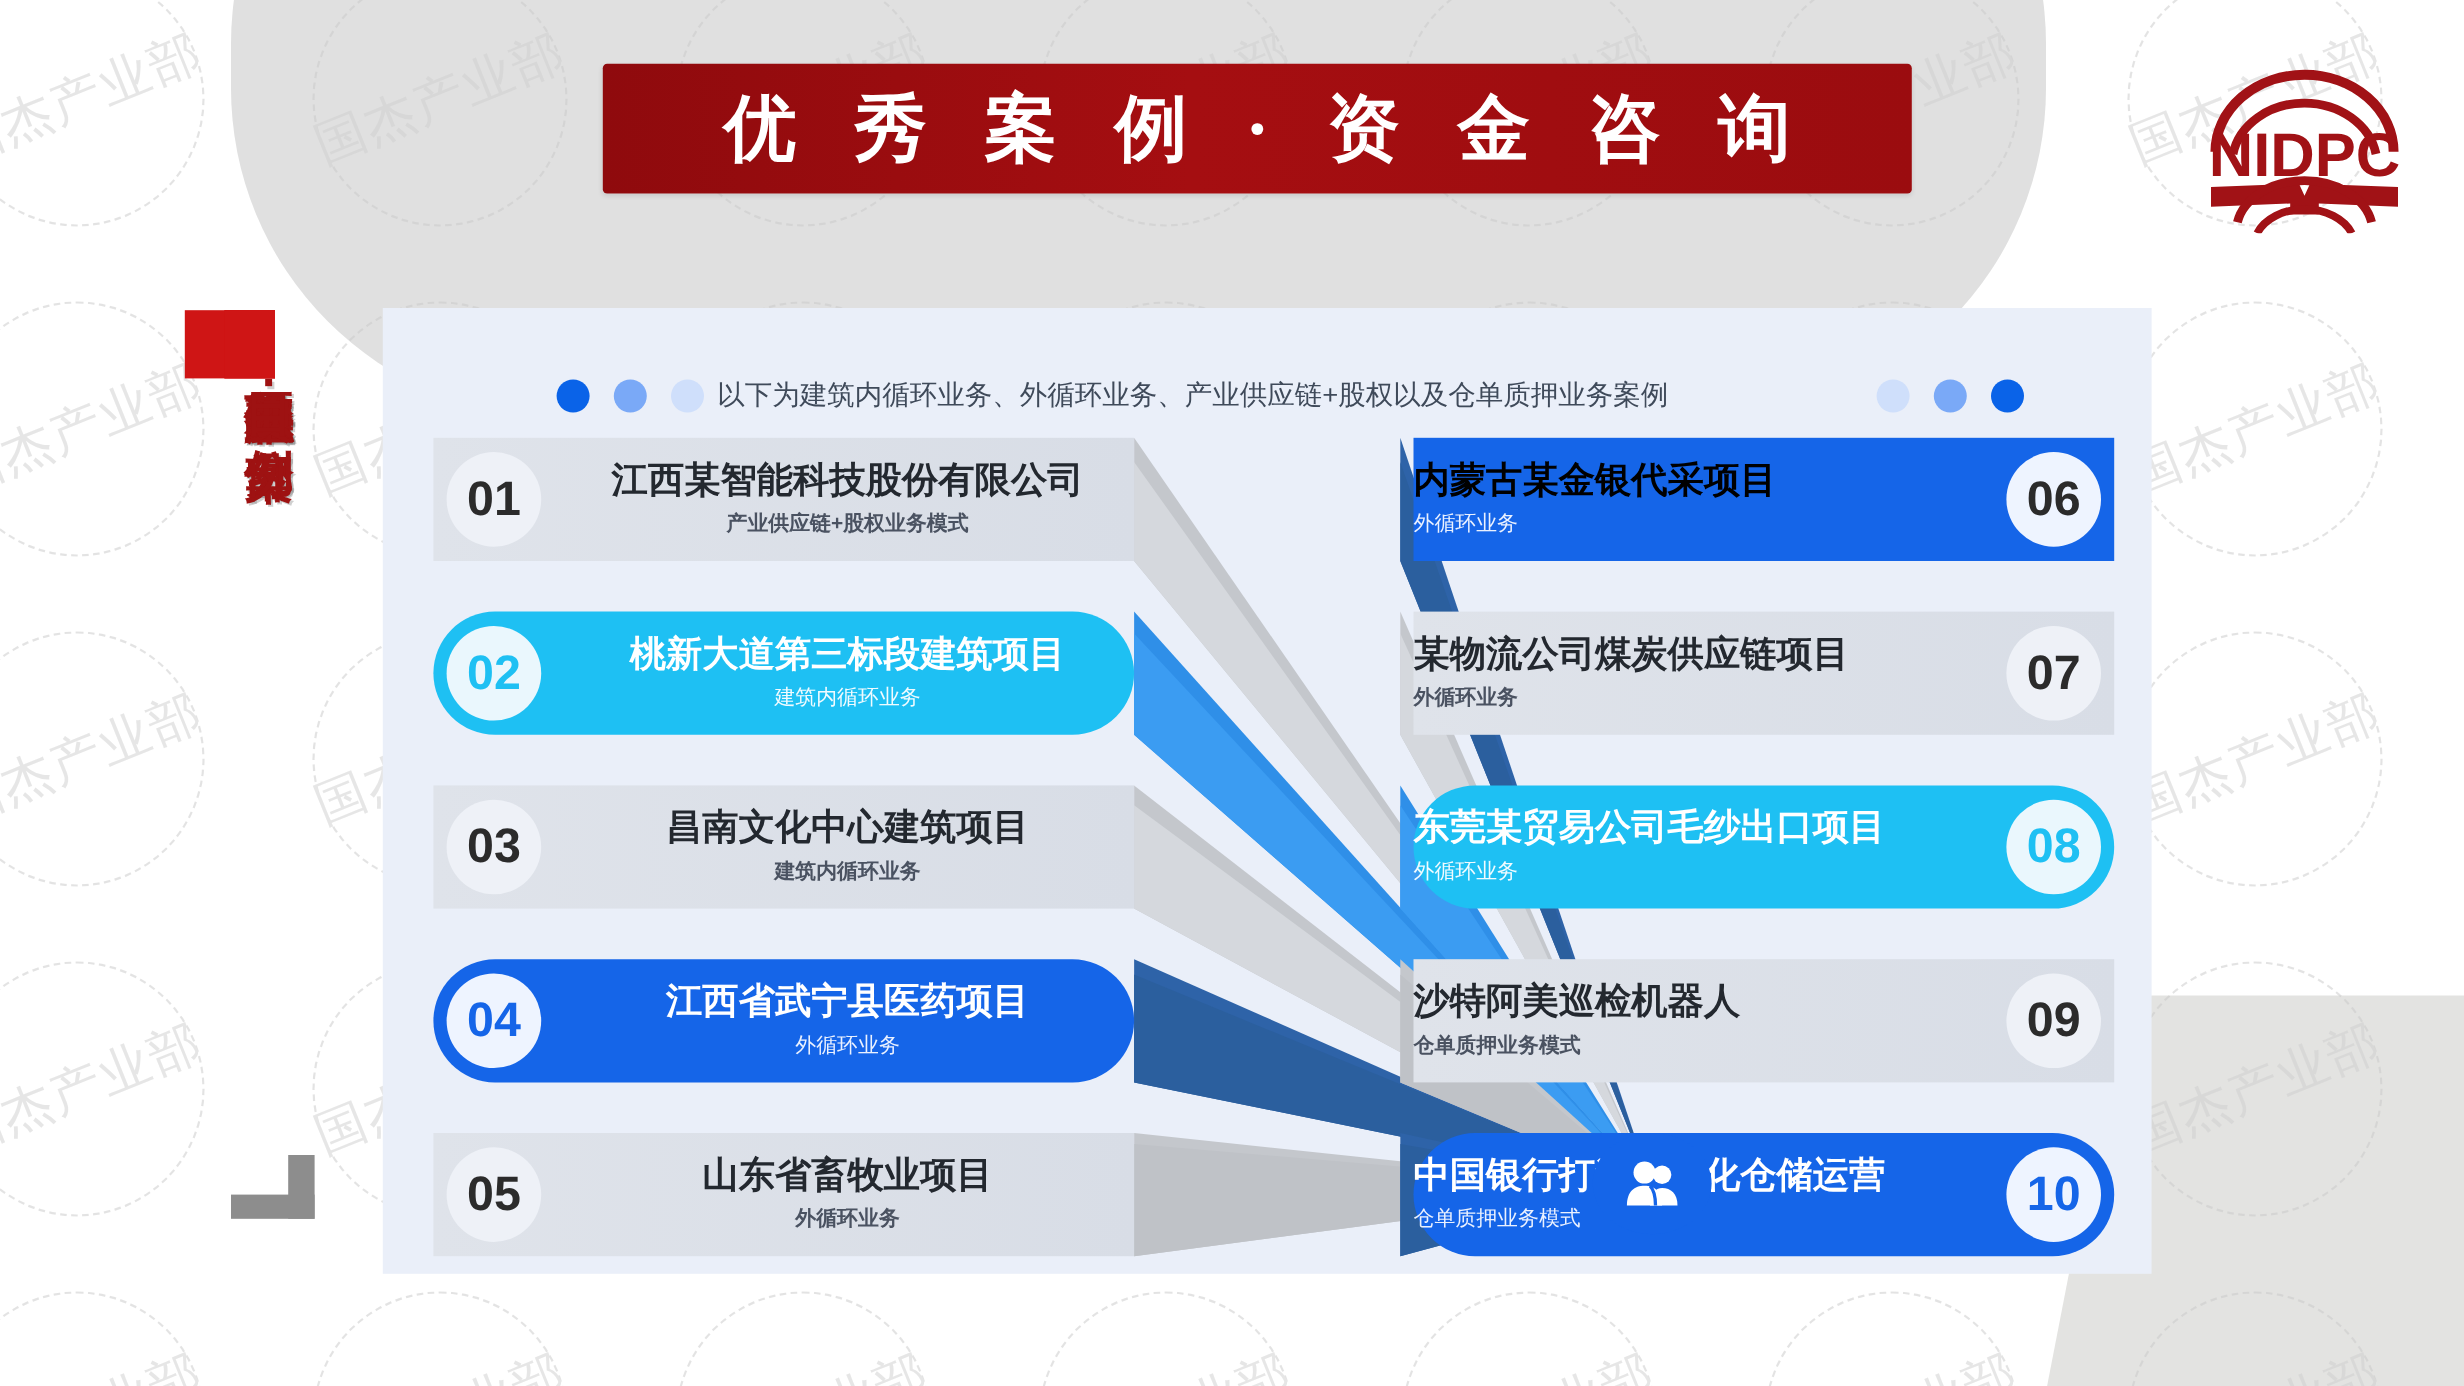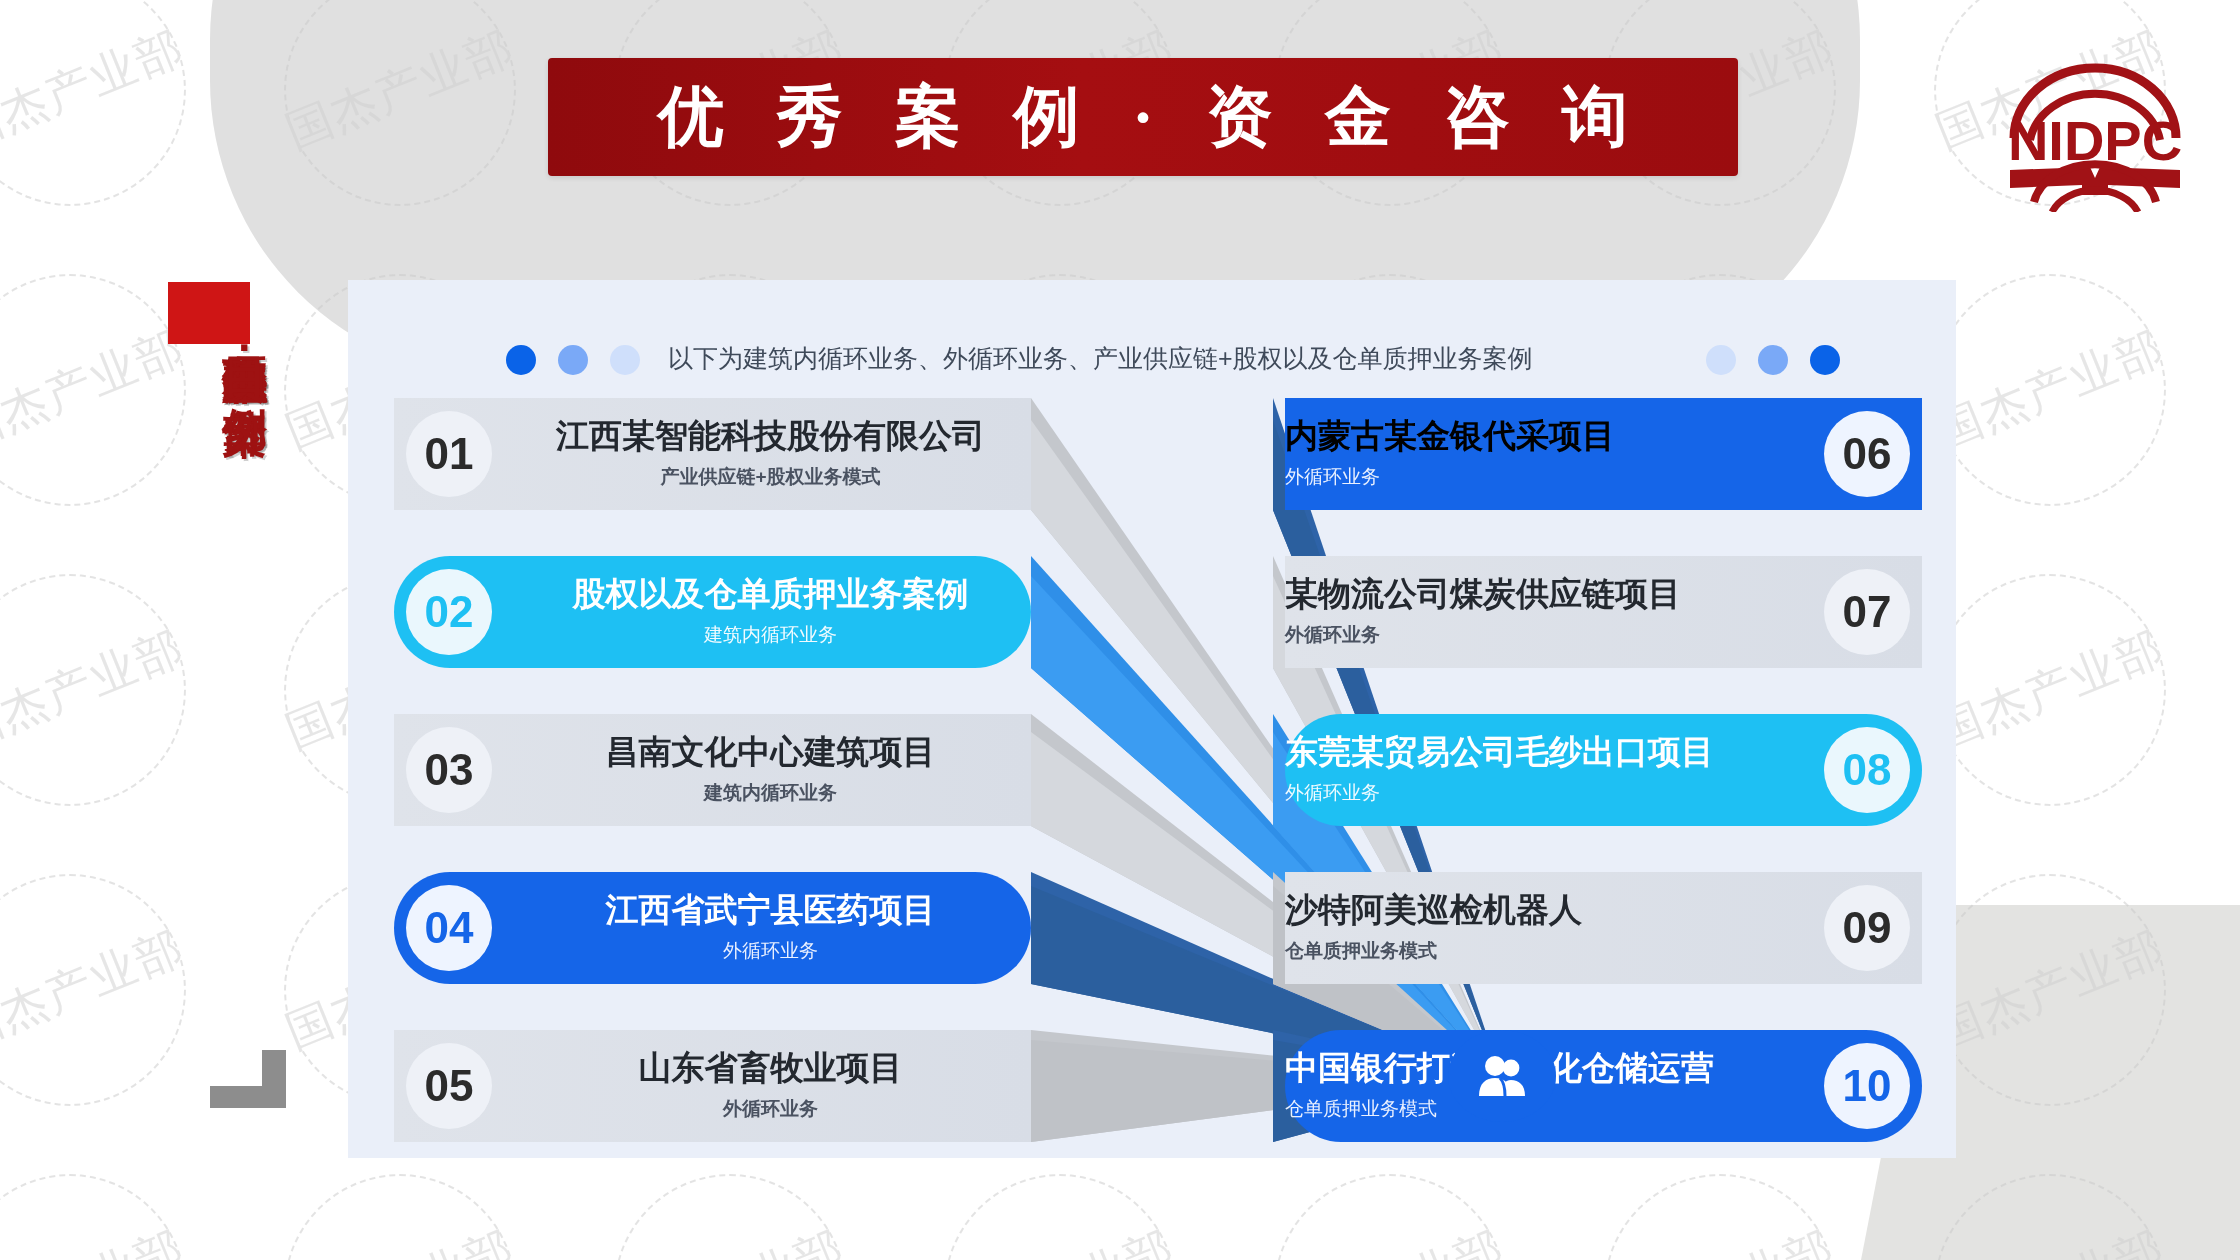--- a/index.html
+++ b/index.html
@@ -83,21 +83,21 @@
     background:#eaeff9;z-index:2;
   }
   .card-inner{position:absolute;inset:0;}
 
   .dots{position:absolute;top:63px;height:34px;display:flex;align-items:center;gap:22px;}
   .dots.left{left:158px;}
   .dots.right{right:116px;}
   .dot{width:30px;height:30px;border-radius:50%;}
 
   .card-head-text{
-    position:absolute;left:320px;top:58px;width:1000px;height:40px;
+    position:absolute;left:304px;top:58px;width:1000px;height:40px;
     display:flex;align-items:center;
     font-size:25px;color:#3f4a5a;white-space:nowrap;
   }
 
   
   .ribbons{position:absolute;left:0;top:0;width:1608px;height:878px;z-index:3;}
 
   
   .col{position:absolute;top:118px;width:625px;height:742px;z-index:4;}
   .col.left{left:46px;}
@@ -381,21 +381,21 @@
         <div class="item v-gray" style="top: 0px;">
           <div class="badge">01</div>
           <div class="texts">
             <div class="t1">江西某智能科技股份有限公司</div>
             <div class="t2">产业供应链+股权业务模式</div>
           </div>
         </div>
         <div class="item v-cyan" style="top: 158px;">
           <div class="badge">02</div>
           <div class="texts">
-            <div class="t1">股权以及仓单质押业务案例</div>
+            <div class="t1">桃新大道第三标段建筑项目</div>
             <div class="t2">建筑内循环业务</div>
           </div>
         </div>
         <div class="item v-gray" style="top: 316px;">
           <div class="badge">03</div>
           <div class="texts">
             <div class="t1">昌南文化中心建筑项目</div>
             <div class="t2">建筑内循环业务</div>
           </div>
         </div>

